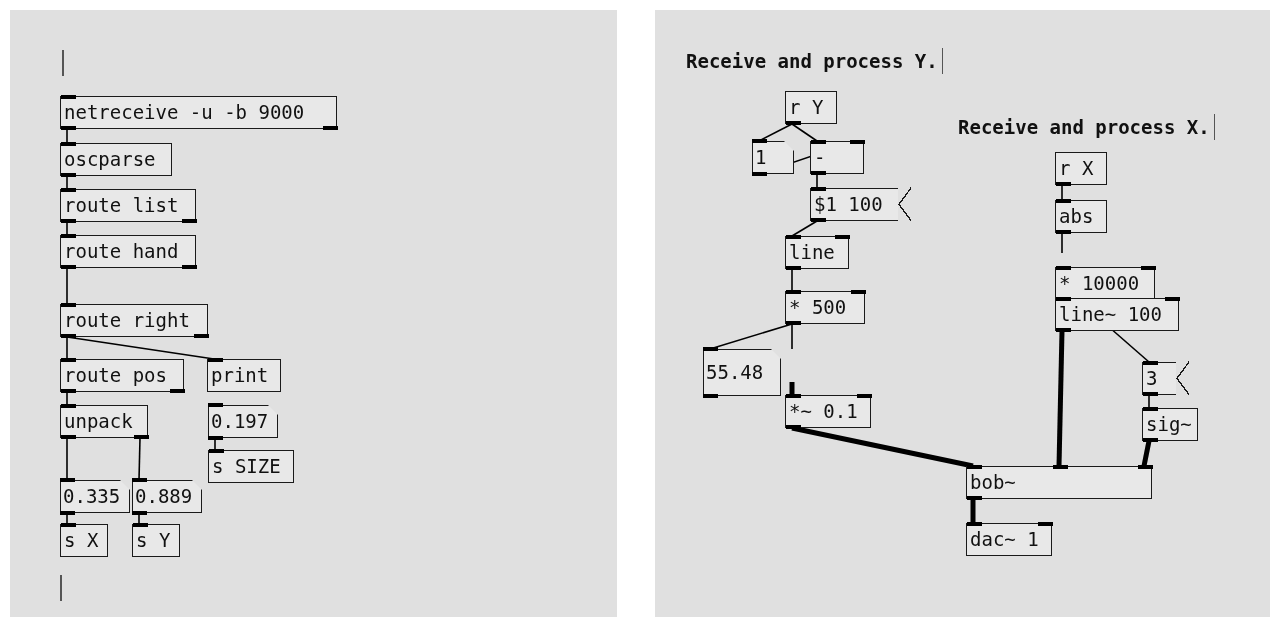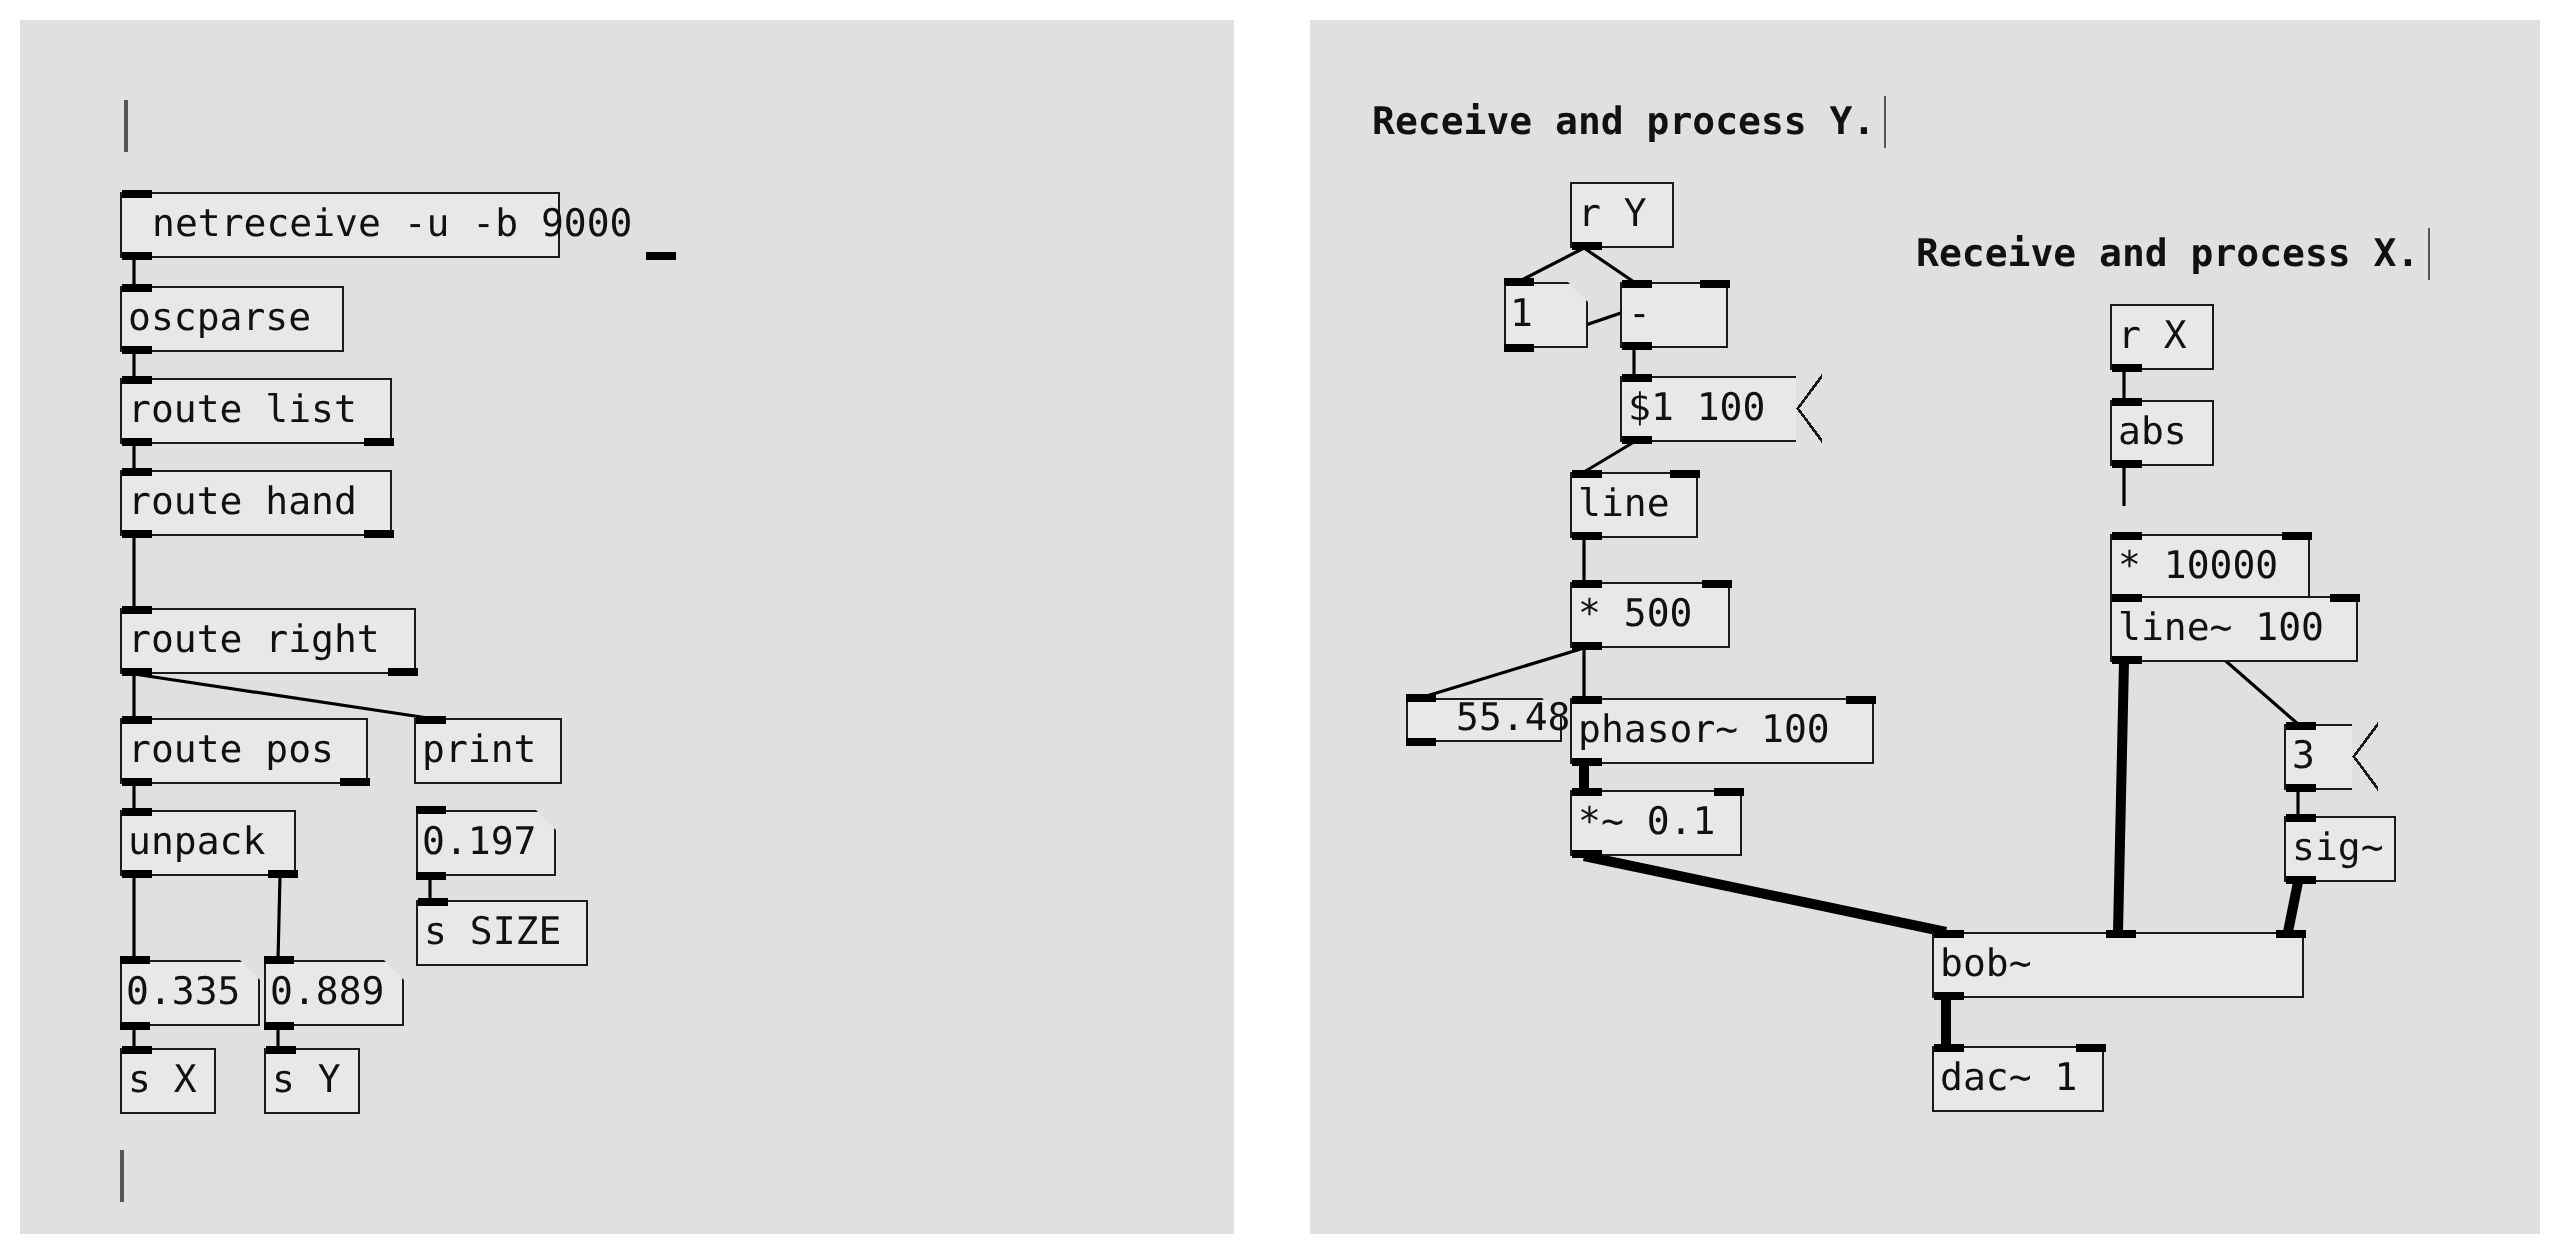--- a/index.html
+++ b/index.html
@@ -144,21 +144,21 @@
         <line x1="57" y1="327" x2="204" y2="349" class="ctrl"></line>
         <line x1="57" y1="382" x2="57" y2="395" class="ctrl"></line>
         <line x1="205" y1="428" x2="205" y2="440" class="ctrl"></line>
         <line x1="57" y1="428" x2="57" y2="470" class="ctrl"></line>
         <line x1="130" y1="428" x2="129" y2="470" class="ctrl"></line>
         <line x1="57" y1="503" x2="57" y2="514" class="ctrl"></line>
         <line x1="129" y1="503" x2="129" y2="514" class="ctrl"></line>
       </svg>
   <div class="comment" style="left: 48px; top: 40px;"><span class="bar"></span></div>
       <div class="comment" style="left: 46px; top: 565px;"><span class="bar"></span></div>
-      <div class="node obj" style="left: 50px; top: 86px; width: 220px; height: 33px; padding-left: 12px;"><span class="lbl">netreceive -u -b 9000</span><span class="xlet in" style="left: 0px;"></span><span class="xlet out" style="left: 0px;"></span><span class="xlet out" style="left: 262px;"></span></div>
+      <div class="node obj" style="left: 50px; top: 86px; width: 277px; height: 33px;"><span class="lbl">netreceive -u -b 9000</span><span class="xlet in" style="left: 0px;"></span><span class="xlet out" style="left: 0px;"></span><span class="xlet out" style="left: 262px;"></span></div>
       <div class="node obj" style="left: 50px; top: 179px; width: 136px; height: 33px;"><span class="lbl">route list</span><span class="xlet in" style="left: 0px;"></span><span class="xlet out" style="left: 0px;"></span><span class="xlet out" style="left: 121px;"></span></div>
       <div class="node obj" style="left: 50px; top: 133px; width: 112px; height: 33px;"><span class="lbl">oscparse</span><span class="xlet in" style="left: 0px;"></span><span class="xlet out" style="left: 0px;"></span></div>
       <div class="node obj" style="left: 50px; top: 225px; width: 136px; height: 33px;"><span class="lbl">route hand</span><span class="xlet in" style="left: 0px;"></span><span class="xlet out" style="left: 0px;"></span><span class="xlet out" style="left: 121px;"></span></div>
       <div class="node obj" style="left: 50px; top: 294px; width: 148px; height: 33px;"><span class="lbl">route right</span><span class="xlet in" style="left: 0px;"></span><span class="xlet out" style="left: 0px;"></span><span class="xlet out" style="left: 133px;"></span></div>
       <div class="node obj" style="left: 50px; top: 349px; width: 124px; height: 33px;"><span class="lbl">route pos</span><span class="xlet in" style="left: 0px;"></span><span class="xlet out" style="left: 0px;"></span><span class="xlet out" style="left: 109px;"></span></div>
       <div class="node obj" style="left: 197px; top: 349px; width: 74px; height: 33px;"><span class="lbl">print</span><span class="xlet in" style="left: 0px;"></span></div>
       <div class="node obj" style="left: 50px; top: 395px; width: 88px; height: 33px;"><span class="lbl">unpack</span><span class="xlet in" style="left: 0px;"></span><span class="xlet out" style="left: 0px;"></span><span class="xlet out" style="left: 73px;"></span></div>
       <div class="node num" style="left: 198px; top: 395px; width: 70px; height: 33px;"><div class="numbg"></div><span class="lbl">0.197</span><span class="xlet in" style="left: 0px;"></span><span class="xlet out" style="left: 0px;"></span></div>
       <div class="node obj" style="left: 198px; top: 440px; width: 86px; height: 33px;"><span class="lbl">s SIZE</span><span class="xlet in" style="left: 0px;"></span></div>
       <div class="node num" style="left: 50px; top: 470px; width: 70px; height: 33px;"><div class="numbg"></div><span class="lbl">0.335</span><span class="xlet in" style="left: 0px;"></span><span class="xlet out" style="left: 0px;"></span></div>
@@ -189,22 +189,21 @@
         <line x1="318" y1="489" x2="318" y2="513" class="sig"></line>
       </svg>
   <div class="comment" style="left: 31px; top: 38px;"><span>Receive and process Y.</span><span class="bar"></span></div>
       <div class="comment" style="left: 303px; top: 104px;"><span>Receive and process X.</span><span class="bar"></span></div>
       <div class="node obj" style="left: 130px; top: 81px; width: 52px; height: 33px;"><span class="lbl">r Y</span><span class="xlet out" style="left: 0px;"></span></div>
       <div class="node num" style="left: 97px; top: 131px; width: 42px; height: 33px;"><div class="numbg"></div><span class="lbl">1</span><span class="xlet in" style="left: 0px;"></span><span class="xlet out" style="left: 0px;"></span></div>
       <div class="node obj" style="left: 155px; top: 131px; width: 54px; height: 33px;"><span class="lbl">-</span><span class="xlet in" style="left: 0px;"></span><span class="xlet in" style="left: 39px;"></span><span class="xlet out" style="left: 0px;"></span></div>
       <div class="node msg" style="left: 155px; top: 178px; width: 88px; height: 33px;"><span class="lbl">$1 100</span><span class="xlet in" style="left: 0px;"></span><span class="xlet out" style="left: 0px;"></span></div>
       <div class="node obj" style="left: 130px; top: 226px; width: 64px; height: 33px;"><span class="lbl">line</span><span class="xlet in" style="left: 0px;"></span><span class="xlet in" style="left: 49px;"></span><span class="xlet out" style="left: 0px;"></span></div>
       <div class="node obj" style="left: 130px; top: 281px; width: 80px; height: 33px;"><span class="lbl">* 500</span><span class="xlet in" style="left: 0px;"></span><span class="xlet in" style="left: 65px;"></span><span class="xlet out" style="left: 0px;"></span></div>
-      <div class="node num" style="left: 48px; top: 339px; width: 78px; height: 22px; padding-left: 22px;"><div class="numbg"></div><span class="lbl">55.48</span><span class="xlet in" style="left: 0px;"></span><span class="xlet out" style="left: 0px;"></span></div>
-      <div class="node obj" style="left: 130px; top: 339px; width: 152px; height: 33px;"><span class="lbl">phasor~ 100</span><span class="xlet in" style="left: 0px;"></span><span class="xlet in" style="left: 137px;"></span><span class="xlet out" style="left: 0px;"></span></div>
+      <div class="node num" style="left: 48px; top: 339px; width: 78px; height: 47px;"><div class="numbg"></div><span class="lbl">55.48</span><span class="xlet in" style="left: 0px;"></span><span class="xlet out" style="left: 0px;"></span></div>
       <div class="node obj" style="left: 130px; top: 385px; width: 86px; height: 33px;"><span class="lbl">*~ 0.1</span><span class="xlet in" style="left: 0px;"></span><span class="xlet in" style="left: 71px;"></span><span class="xlet out" style="left: 0px;"></span></div>
       <div class="node obj" style="left: 400px; top: 142px; width: 52px; height: 33px;"><span class="lbl">r X</span><span class="xlet out" style="left: 0px;"></span></div>
       <div class="node obj" style="left: 400px; top: 190px; width: 52px; height: 33px;"><span class="lbl">abs</span><span class="xlet in" style="left: 0px;"></span><span class="xlet out" style="left: 0px;"></span></div>
       <div class="node obj" style="left: 400px; top: 257px; width: 100px; height: 33px;"><span class="lbl">* 10000</span><span class="xlet in" style="left: 0px;"></span><span class="xlet in" style="left: 85px;"></span><span class="xlet out" style="left: 0px;"></span></div>
       <div class="node obj" style="left: 400px; top: 288px; width: 124px; height: 33px;"><span class="lbl">line~ 100</span><span class="xlet in" style="left: 0px;"></span><span class="xlet in" style="left: 109px;"></span><span class="xlet out" style="left: 0px;"></span></div>
       <div class="node msg" style="left: 487px; top: 352px; width: 34px; height: 33px;"><span class="lbl">3</span><span class="xlet in" style="left: 0px;"></span><span class="xlet out" style="left: 0px;"></span></div>
       <div class="node obj" style="left: 487px; top: 398px; width: 56px; height: 33px;"><span class="lbl">sig~</span><span class="xlet in" style="left: 0px;"></span><span class="xlet out" style="left: 0px;"></span></div>
       <div class="node obj" style="left: 311px; top: 456px; width: 186px; height: 33px;"><span class="lbl">bob~</span><span class="xlet in" style="left: 0px;"></span><span class="xlet in" style="left: 86px;"></span><span class="xlet in" style="left: 171px;"></span><span class="xlet out" style="left: 0px;"></span></div>
       <div class="node obj" style="left: 311px; top: 513px; width: 86px; height: 33px;"><span class="lbl">dac~ 1</span><span class="xlet in" style="left: 0px;"></span><span class="xlet in" style="left: 71px;"></span></div>
     </div>

